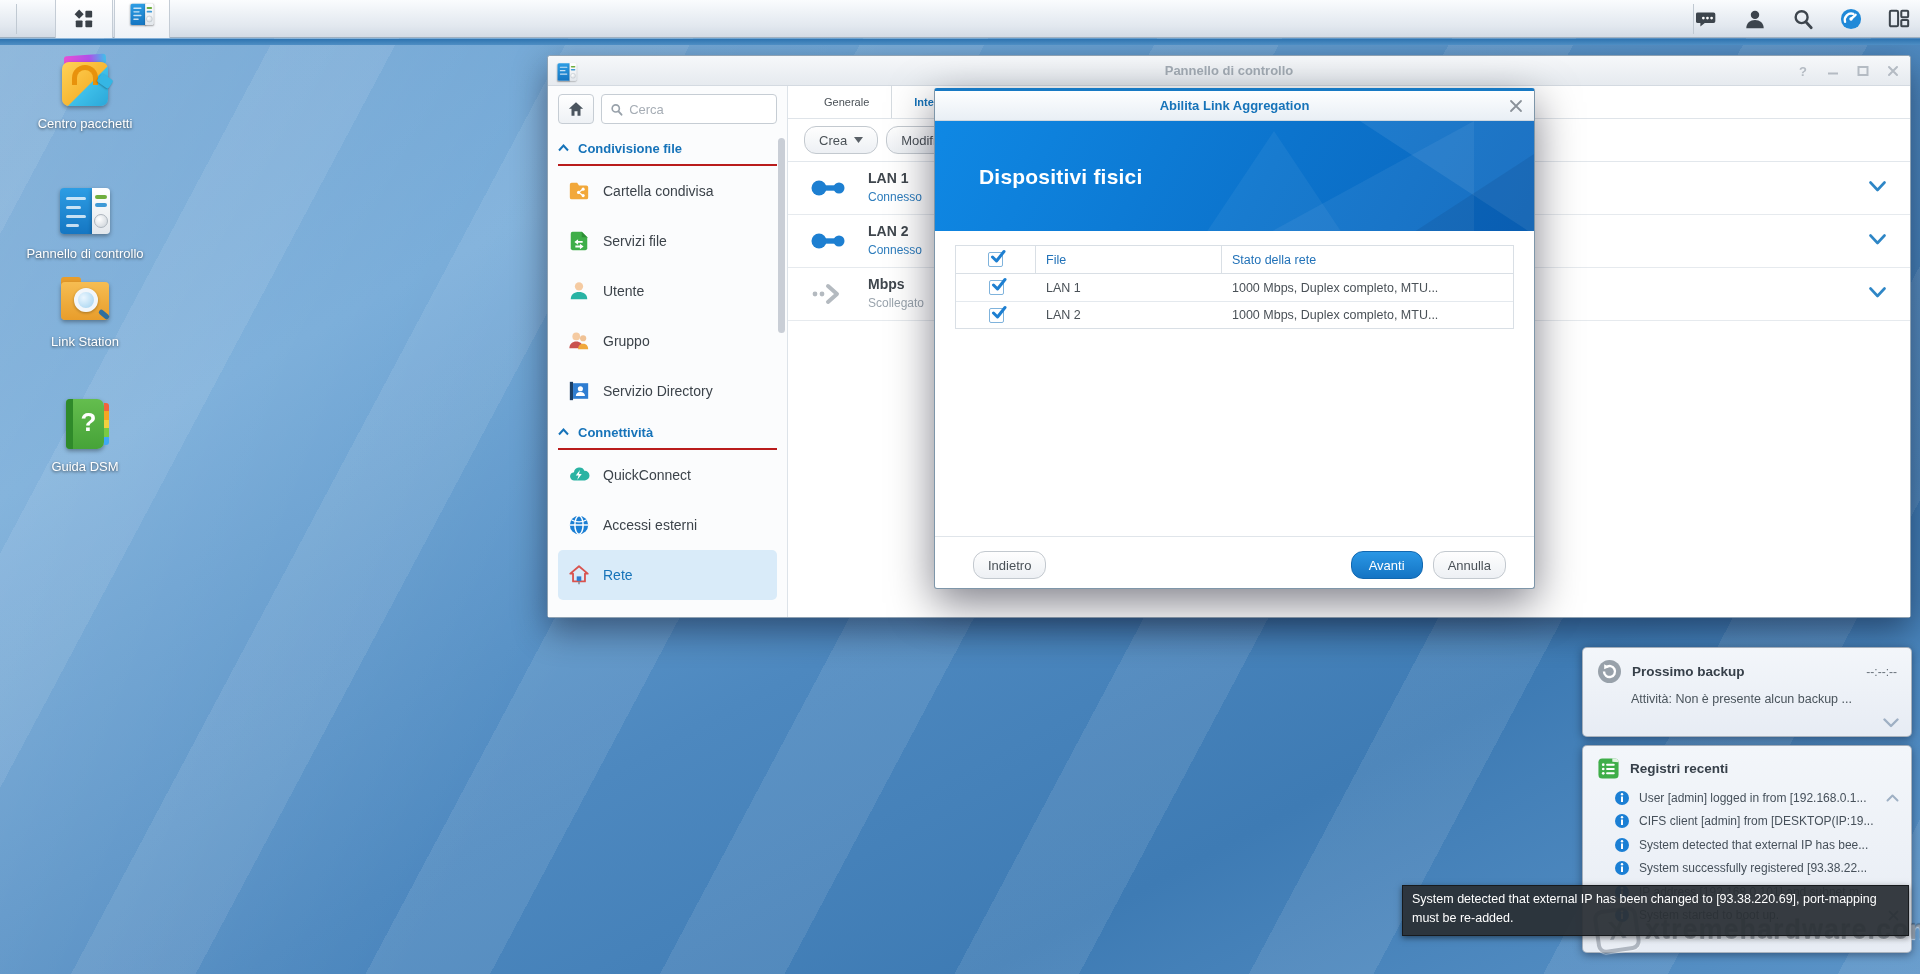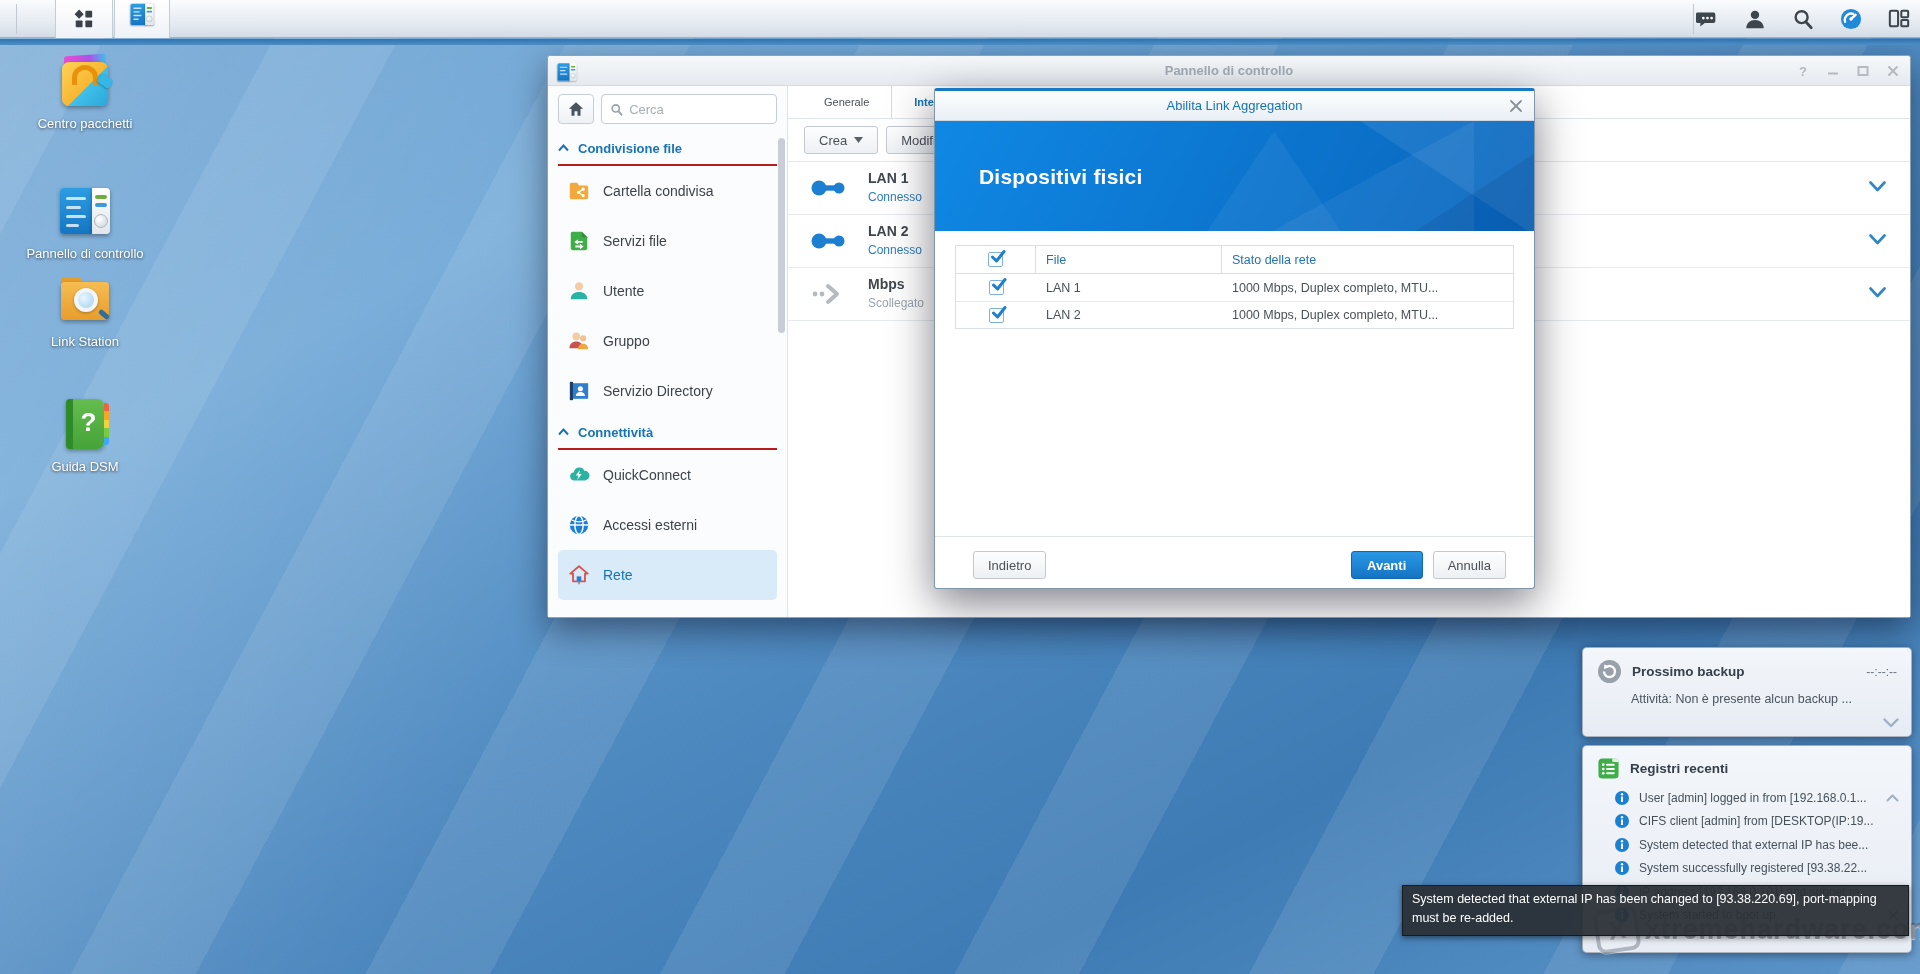--- a/index.html
+++ b/index.html
@@ -98,33 +98,33 @@
   .sb-mini { width:22px; height:22px; flex:0 0 22px; }
 
   
   .content { flex:1; position:relative; background:#fff; }
   .tabbar { height:33px; border-bottom:1px solid #dfe4e9; display:flex; align-items:stretch; padding-left:14px; }
   .tab { display:flex; align-items:center; padding:0 22px; font-size:11px; color:#4a5157; cursor:pointer; }
   .tab + .tab { border-left:1px solid #d5dbe0; }
   .tab.active { color:#1673b9; font-weight:bold; }
   .toolbar { height:43px; display:flex; align-items:center; gap:8px; padding-left:16px; border-bottom:1px solid #e2e7ec; }
   .btn { height:28px; padding:0 14px; display:inline-flex; align-items:center; gap:7px; font-size:13px; color:#4a5157;
-    background:linear-gradient(#fefefe,#edf0f4); border:1px solid #c3c9cf; border-radius:3px; cursor:pointer; }
+    background:linear-gradient(#fefefe,#edf0f4); border:1px solid #c3c9cf; border-radius:12px; cursor:pointer; }
   .if-row { position:relative; height:53px; border-bottom:1px solid #e6eaee; cursor:pointer; }
   .if-ic { position:absolute; left:22px; top:14px; }
   .if-name { position:absolute; left:80px; top:8px; font-weight:bold; font-size:14px; color:#3f464d; }
   .if-status { position:absolute; left:80px; top:28px; font-size:12px; }
   .st-conn { color:#2e7dbd; } .st-disc { color:#9aa4ad; }
   .if-chev { position:absolute; right:24px; top:19px; cursor:pointer; }
 
   
   .dialog { position:absolute; left:934px; top:88px; width:601px; height:501px; background:#fff; z-index:30;
     border:1px solid #7e96a9; border-radius:3px; box-shadow:0 14px 44px rgba(0,0,20,.5); border-top:3px solid #1779c4; }
   .dlg-title { position:relative; height:30px; background:linear-gradient(#fdfeff,#e9eff5); border-bottom:1px solid #d0d8df; }
-  .dlg-title .t { position:absolute; left:0; right:0; top:7px; text-align:center; color:#1673b9; font-weight:normal; font-size:13px; }
+  .dlg-title .t { position:absolute; left:0; right:0; top:7px; text-align:center; color:#1673b9; font-weight:bold; font-size:13px; }
   .dlg-close { position:absolute; right:10px; top:7px; width:16px; height:16px; cursor:pointer; }
   .dlg-banner { position:relative; height:110px; overflow:hidden; background:linear-gradient(118deg,#0f88e4 0%,#0c74cd 55%,#0a66bd 100%); }
   .dlg-banner h1 { position:absolute; left:44px; top:44px; color:#fff; font-size:21px; font-weight:bold; letter-spacing:.2px; }
   .facet { position:absolute; background:rgba(255,255,255,.08); }
   .f1 { right:-40px; top:-30px; width:260px; height:170px; clip-path:polygon(100% 0,0 0,100% 100%); }
   .f2 { right:60px; top:0; width:220px; height:120px; clip-path:polygon(0 100%,100% 0,100% 100%); background:rgba(255,255,255,.06); }
   .f3 { right:-20px; bottom:-40px; width:200px; height:130px; clip-path:polygon(0 100%,100% 0,100% 100%); background:rgba(0,0,40,.08); }
   .f4 { right:180px; top:10px; width:160px; height:120px; clip-path:polygon(50% 0,0 100%,100% 100%); background:rgba(255,255,255,.05); }
 
   .dlg-table { margin:14px 20px 0 20px; border:1px solid #d9dfe5; }
@@ -135,21 +135,21 @@
   .col-name { width:186px; padding-left:10px; }
   .col-status { flex:1; padding-left:10px; white-space:nowrap; overflow:hidden; }
   .dt-head .col-chk { border-right:1px solid #d9dfe5; align-self:stretch; align-items:center; }
   .dt-head .col-name { border-right:1px solid #d9dfe5; align-self:stretch; display:flex; align-items:center; }
   .chkbox { position:relative; width:15px; height:15px; background:#fff; border:1px solid #7fb3dc; border-radius:2px; cursor:pointer; }
   .chkbox svg { position:absolute; left:1px; top:-4px; }
 
   .dlg-footer { position:absolute; left:0; right:0; bottom:0; height:52px; border-top:1px solid #e0e5ea; }
   .dlg-footer .left { position:absolute; left:38px; top:14px; }
   .dlg-footer .right { position:absolute; right:28px; top:14px; display:flex; gap:10px; }
-  .btn-primary { background:linear-gradient(#2a97e5,#1474c4); border:1px solid #1268b0; color:#fff;font-weight:bold; }
+  .btn-primary { background:linear-gradient(#2a97e5,#1474c4); border:1px solid #1268b0; color:#fff; }
   .btn-w { min-width:72px; justify-content:center; }
 
   
   .wcard { position:absolute; left:1582px; width:330px; border-radius:5px;
     background:linear-gradient(#f3f6fa,#e7ecf4); border:1px solid rgba(60,80,100,.4); box-shadow:0 2px 8px rgba(0,0,20,.4); z-index:20; }
   .wc-backup { top:647px; height:90px; }
   .wc-logs { top:745px; height:208px; }
   .wc-head { display:flex; align-items:center; gap:10px; padding:11px 14px 0 14px; }
   .wc-head .wtt { font-weight:bold; font-size:13.5px; color:#37404a; flex:1; }
   .wc-time { font-size:12px; color:#6a737c; }

